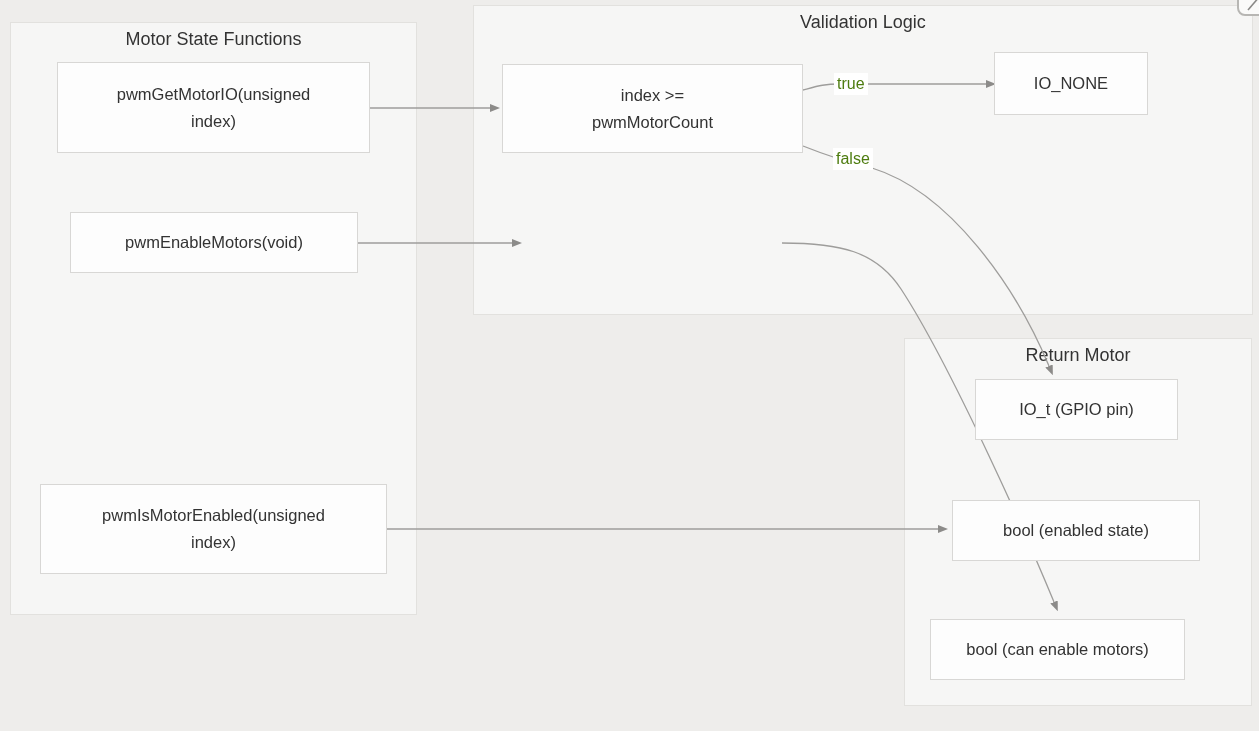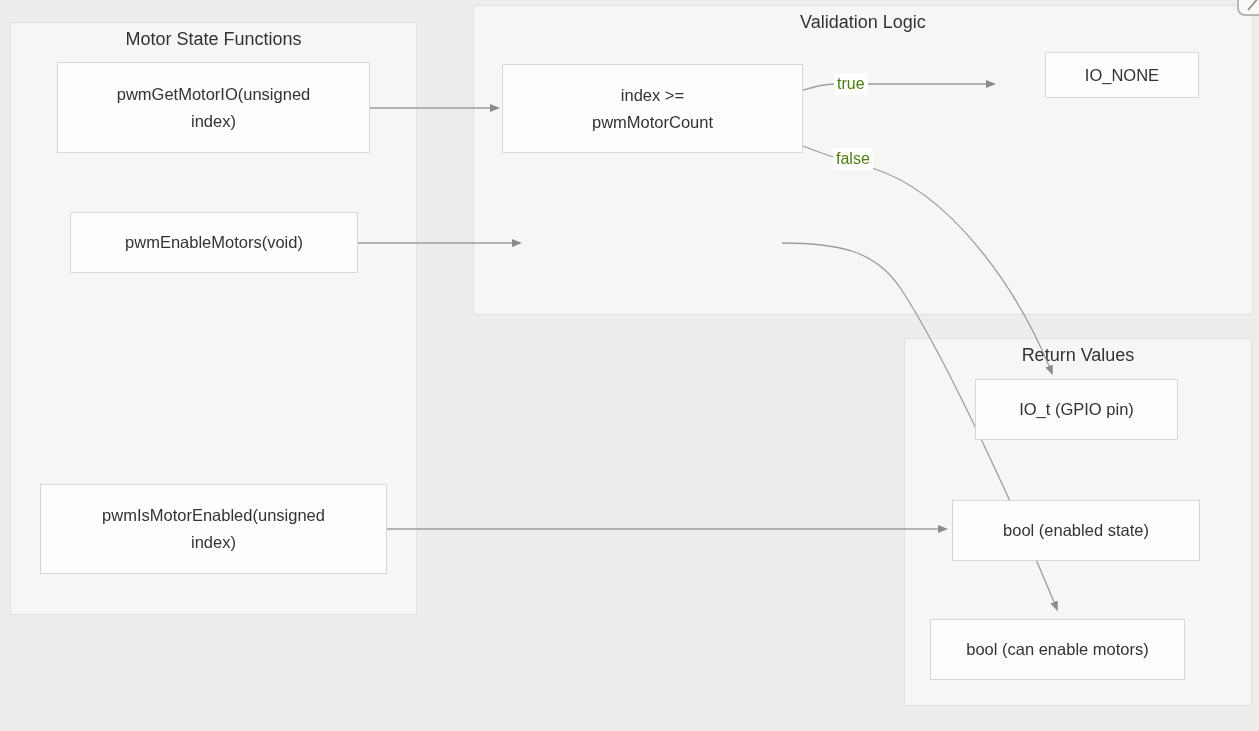--- a/index.html
+++ b/index.html
@@ -92,21 +92,21 @@
 
   <div class="group" style="left:10px; top:22px; width:407px; height:593px">
     <div class="group-title">Motor State Functions</div>
   </div>
 
   <div class="group" style="left:473px; top:5px; width:780px; height:310px">
     <div class="group-title">Validation Logic</div>
   </div>
 
   <div class="group" style="left:904px; top:338px; width:348px; height:368px">
-    <div class="group-title">Return Values</div>
+    <div class="group-title">Return Motor</div>
   </div>
 
   <svg class="edges" width="1259" height="731" viewBox="0 0 1259 731">
     <defs>
       <marker id="arw" viewBox="0 0 10 8" refX="0" refY="4" markerWidth="10" markerHeight="8" markerUnits="userSpaceOnUse" orient="auto">
         <path d="M0,0 L10,4 L0,8 Z" fill="#8c8b89"></path>
       </marker>
     </defs>
     <path class="edge" d="M370 108 L490 108" marker-end="url(#arw)"></path>
     <path class="edge" d="M803 90 C818 86 824 84 840 84 L986 84" marker-end="url(#arw)"></path>
@@ -132,21 +132,21 @@
     <span>pwmIsMotorEnabled(unsigned</span>
     <span>index)</span>
   </div>
 
   <div class="node" style="left:502px; top:64px; width:301px; height:89px">
     <span>index &gt;=</span>
     <span>pwmMotorCount</span>
   </div>
 
 
-  <div class="node" style="left:1045px; top:52px; width:154px; height:46px">
+  <div class="node" style="left:994px; top:52px; width:154px; height:63px">
     <span>IO_NONE</span>
   </div>
 
   <div class="node" style="left:975px; top:379px; width:203px; height:61px">
     <span>IO_t (GPIO pin)</span>
   </div>
 
   <div class="node" style="left:952px; top:500px; width:248px; height:61px">
     <span>bool (enabled state)</span>
   </div>

